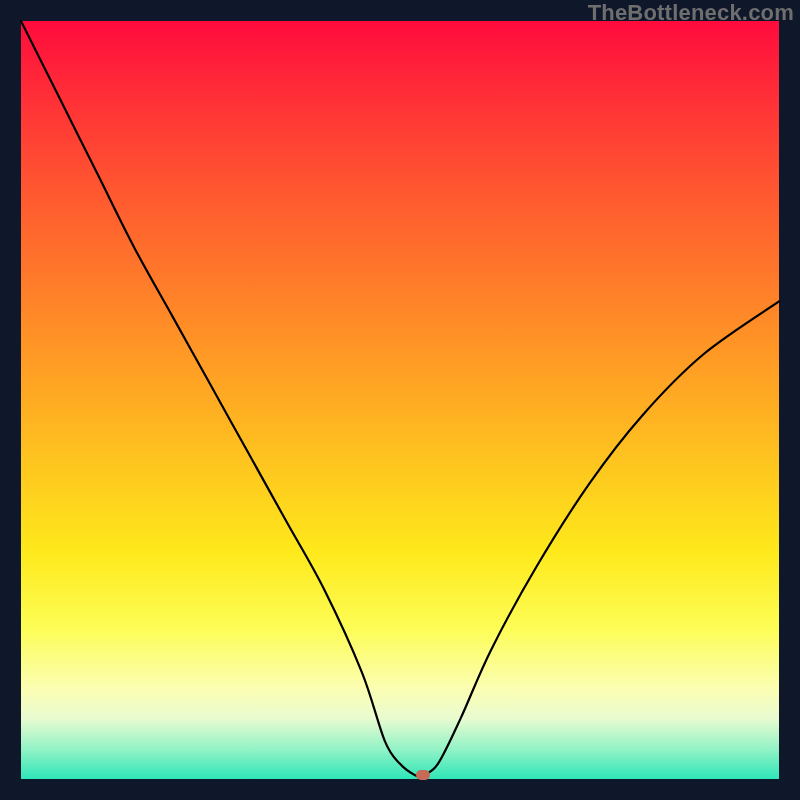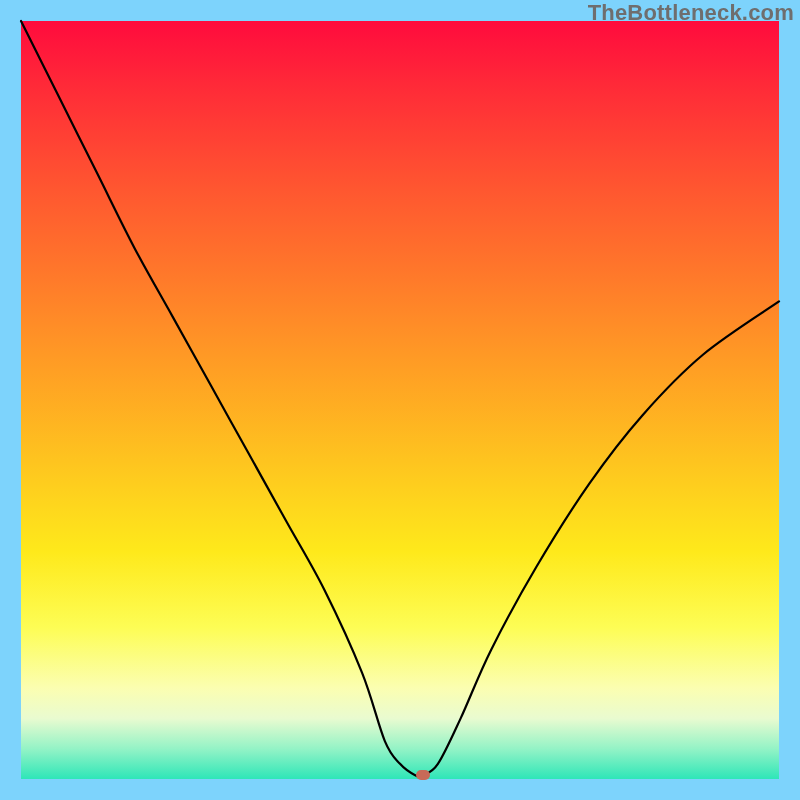--- a/index.html
+++ b/index.html
@@ -10,21 +10,21 @@
     background: #000;
     overflow: hidden;
     font-family: Arial, Helvetica, sans-serif;
   }
   .frame {
     position: absolute;
     left: 0;
     top: 0;
     width: 800px;
     height: 800px;
-    background: #7dd3fc;
+    background: #0f172a;
   }
   .plot {
     position: absolute;
     left: 21px;
     top: 21px;
     width: 758px;
     height: 758px;
     
     background: linear-gradient(
       to bottom,

